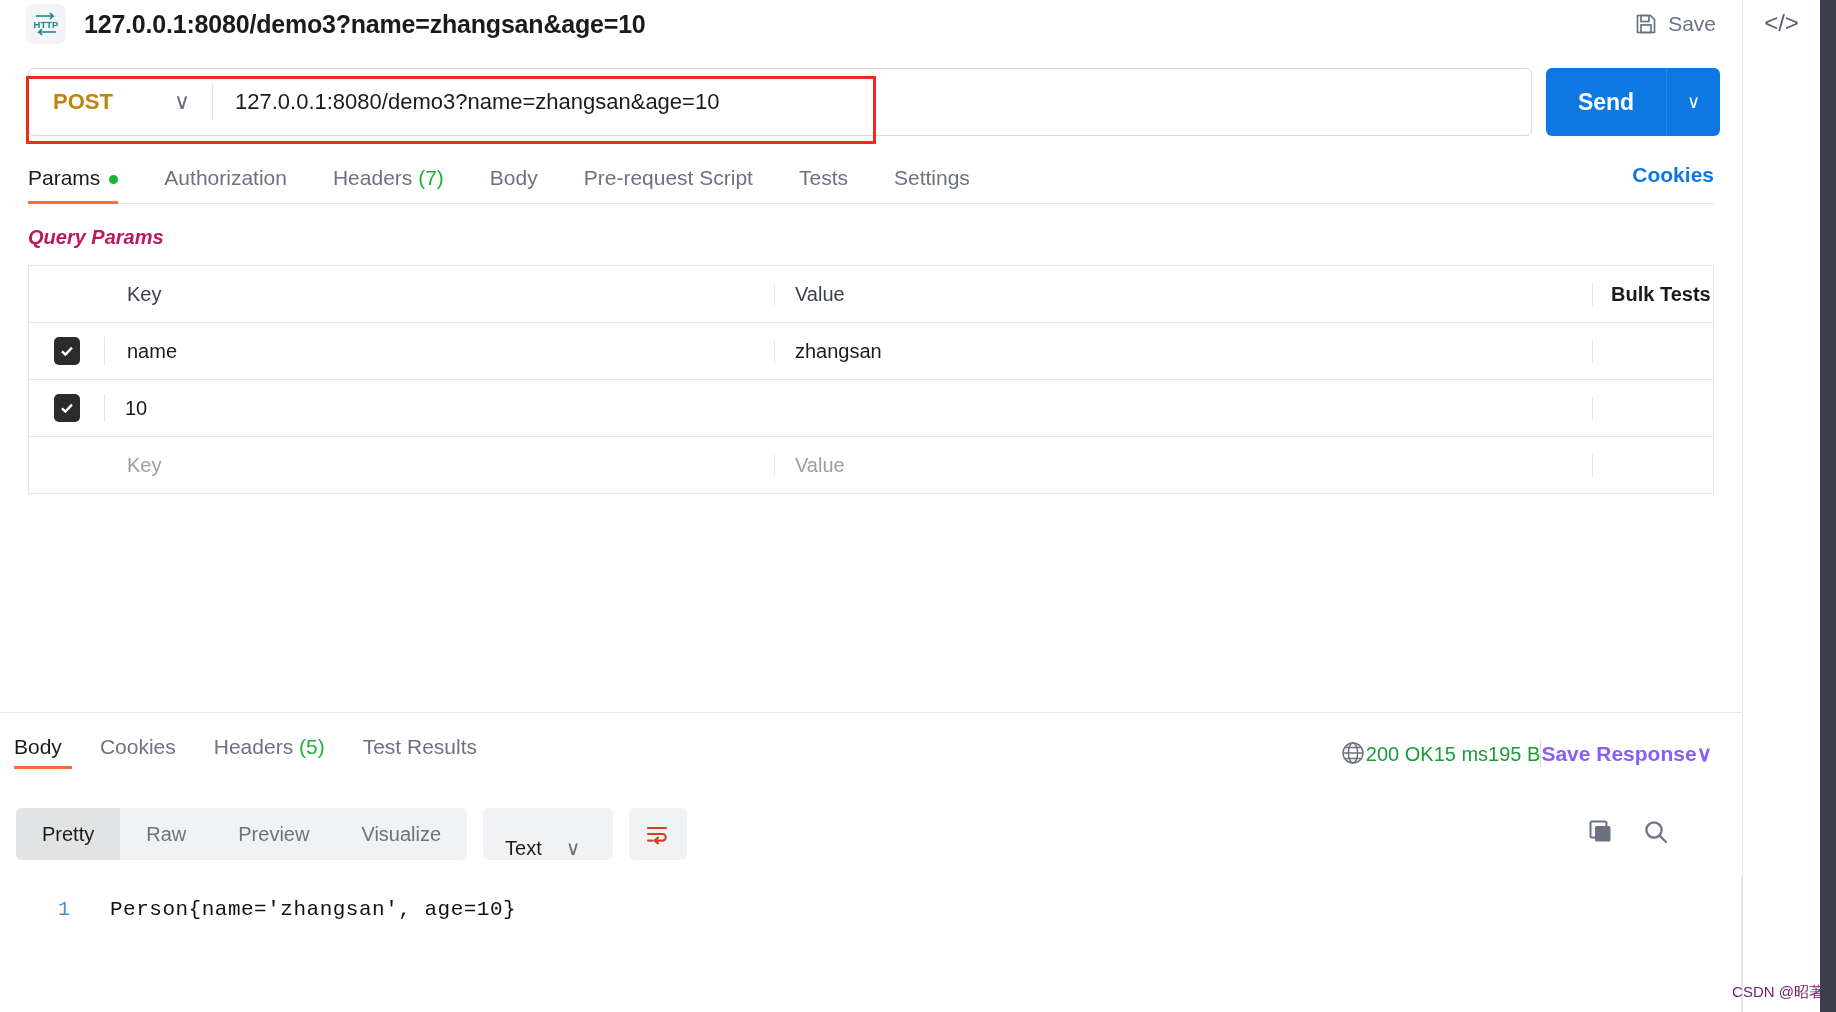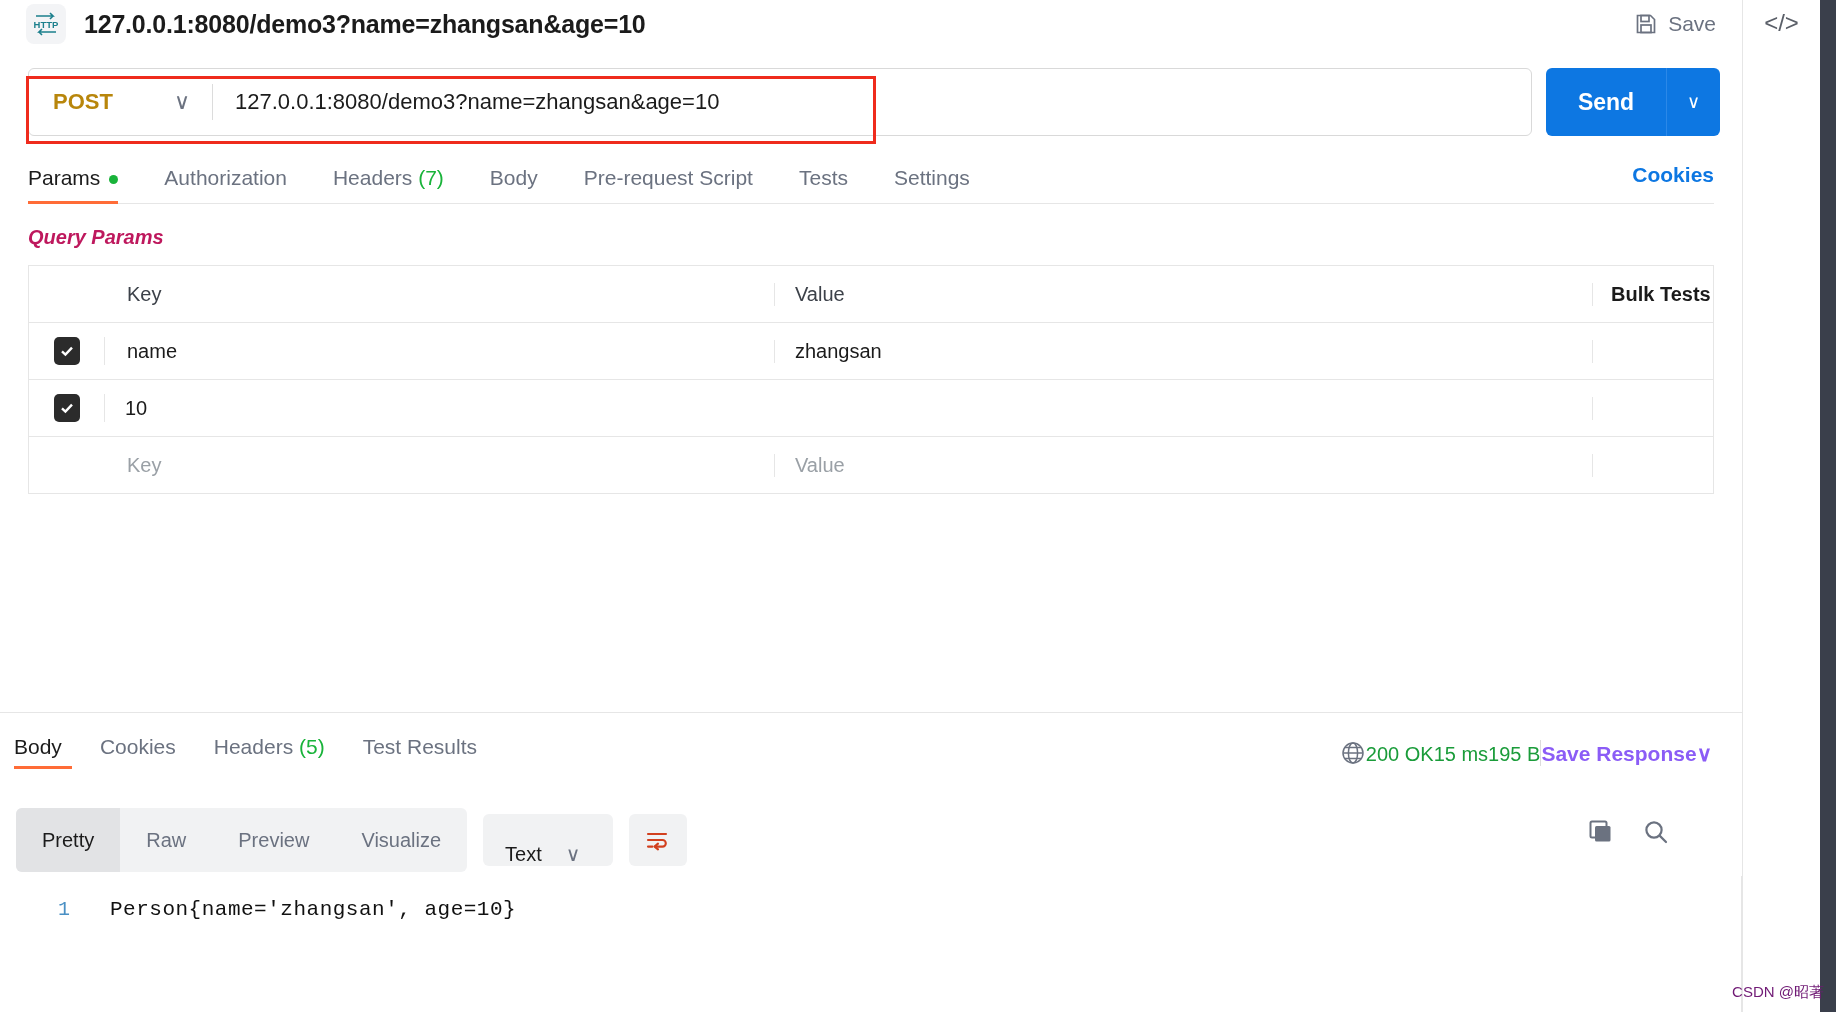--- a/index.html
+++ b/index.html
@@ -123,21 +123,21 @@
   .rsp-tab.active { color:#1b1b1b; }
   .rsp-tab.active:after { content:""; position:absolute; left:0; width: 58px; bottom:2px; height:3px; background:#ff6c37; }
   .status-area { margin-left:auto; display:flex; align-items:flex-end; padding-right: 30px; }
   .st-green { color:#1a9c3a; font-size: 20px; }
   .st-sep { width:1px; height: 26px; background:#dcdcdc; }
   .save-resp { color:#8b5cf6; font-size:21px; font-weight:700; cursor:pointer; }
 
   
   .body-bar { position:absolute; left: 16px; top: 808px; display:flex; align-items:center; gap: 16px; }
   .seg {
-    background:#f1f2f3; border-radius: 6px; display:flex; height: 64px; align-items:stretch; overflow:hidden;
+    background:#f1f2f3; border-radius: 6px; display:flex; height: 52px; align-items:stretch; overflow:hidden;
   }
   .seg-item { display:flex; align-items:center; padding: 0 26px; font-size: 20px; color:#6b7280; cursor:pointer; }
   .seg-item.active { background:#e2e3e5; color:#1b1b1b; }
   .fmt {
     background:#f1f2f3; border-radius:6px; height:52px; display:flex; align-items:flex-end;
     padding: 0 18px 0 22px; gap: 24px; font-size:20px; color:#1b1b1b; cursor:pointer; min-width: 130px;
   }
   .wrap-btn {
     background:#f1f2f3; border-radius:6px; height:52px; width: 58px;
     display:flex; align-items:center; justify-content:center; cursor:pointer;

